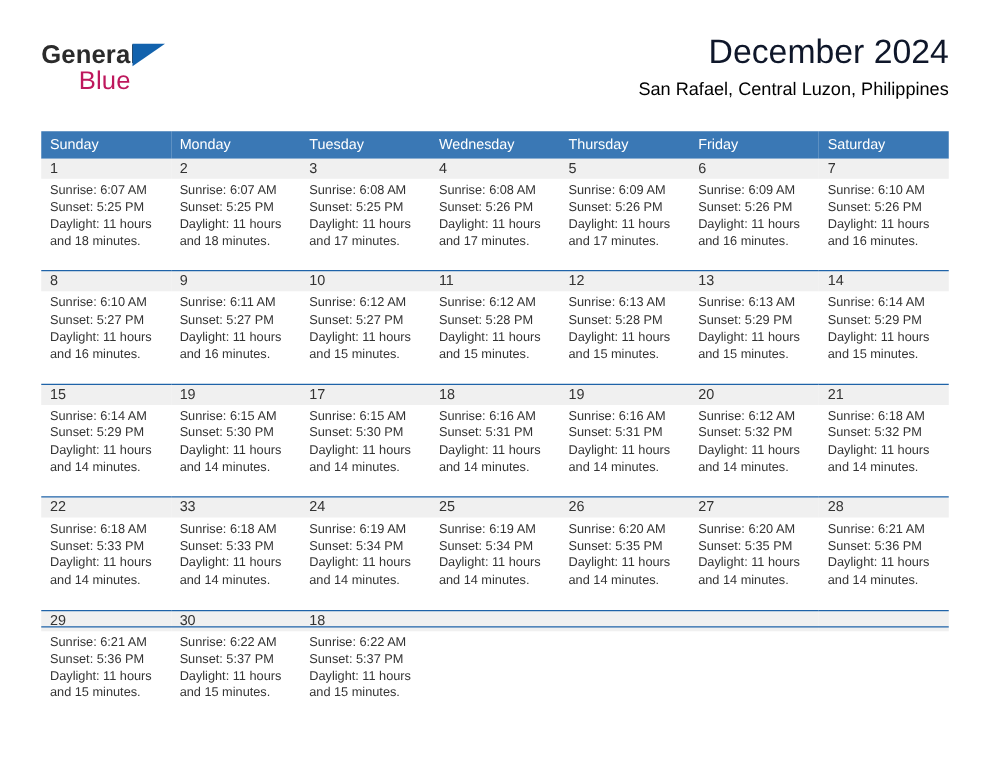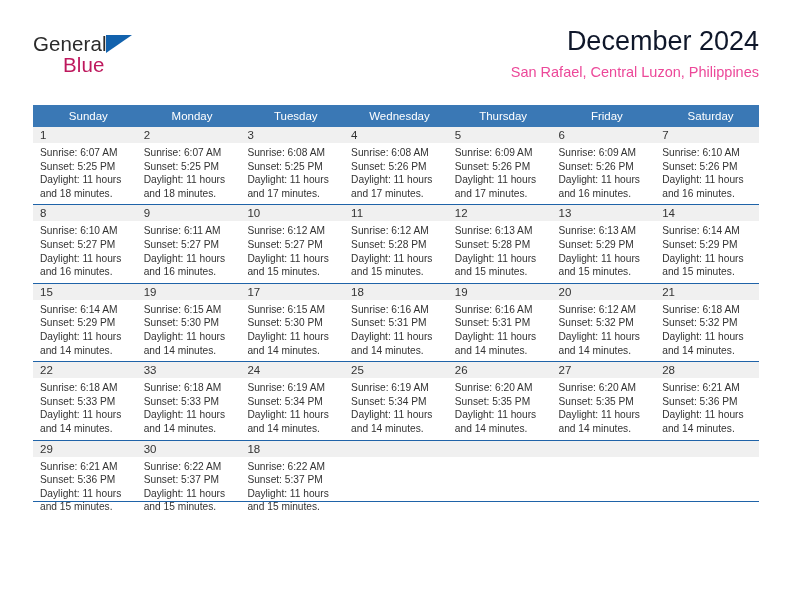--- a/index.html
+++ b/index.html
@@ -36,20 +36,21 @@
     height: 52px;
   }
   .logo-general {
     position: absolute;
     left: 0;
     top: 0;
     font-size: 20.5px;
     letter-spacing: 0.1px;
     color: #2b2b2b;
     font-family: "Liberation Sans", sans-serif;
+    font-weight: bold;
   }
   .logo-triangle {
     position: absolute;
     left: 73px;
     top: 3px;
     width: 0;
     height: 0;
     border-left: 26px solid #1262ad;
     border-bottom: 18px solid transparent;
   }
@@ -69,41 +70,41 @@
     text-align: right;
   }
   .cal-title {
     font-size: 27px;
     color: #0f172a;
     line-height: 34px;
     white-space: nowrap;
   }
   .cal-subtitle {
     font-size: 14.5px;
-    color: #ec4899;
+    color: #000000;
     line-height: 20px;
     margin-top: 4px;
     white-space: nowrap;
   }
 
   
   .calendar {
     position: absolute;
     left: 33px;
     top: 105px;
     width: 726px;
     border-collapse: collapse;
     table-layout: fixed;
   }
   .calendar th {
     background: #3a78b5;
     color: #ffffff;
     font-size: 11.5px;
     font-weight: normal;
-    text-align: center;
+    text-align: left;
     padding: 5px 0 5px 7px;
     height: 10px;
     border: none;
   }
   .calendar td {
     vertical-align: top;
     padding: 0;
     border: none;
     border-top: 1.6px solid #1f63a8;
     height: 74px;
@@ -114,21 +115,21 @@
   .daynum-band {
     background: #f0f0f0;
     height: 16px;
     padding: 1px 0 1px 7px;
     font-size: 11.5px;
     color: #333333;
     line-height: 15px;
     box-sizing: border-box;
   }
   .cell-body {
-    padding: 3px 6px 4px 7px;
+    padding: 3px 6px 16px 7px;
     font-size: 10.2px;
     line-height: 13.6px;
     color: #333333;
   }
   .cell-body div {
     white-space: nowrap;
   }
   .cell-body .daylight-line {
     white-space: normal;
   }

